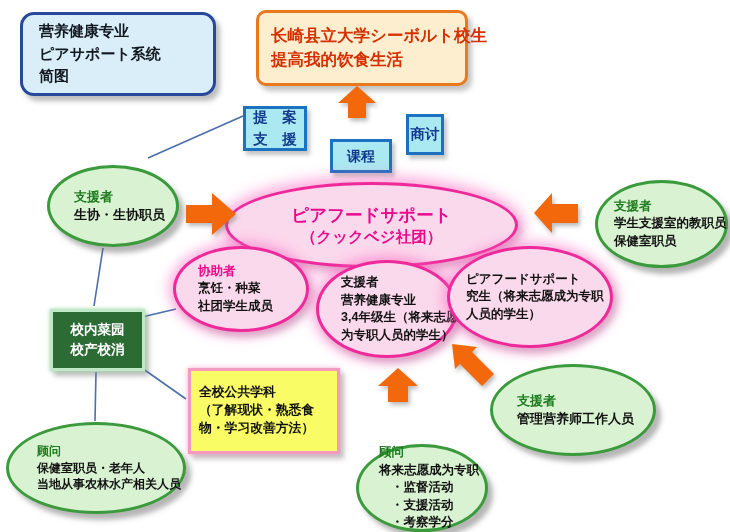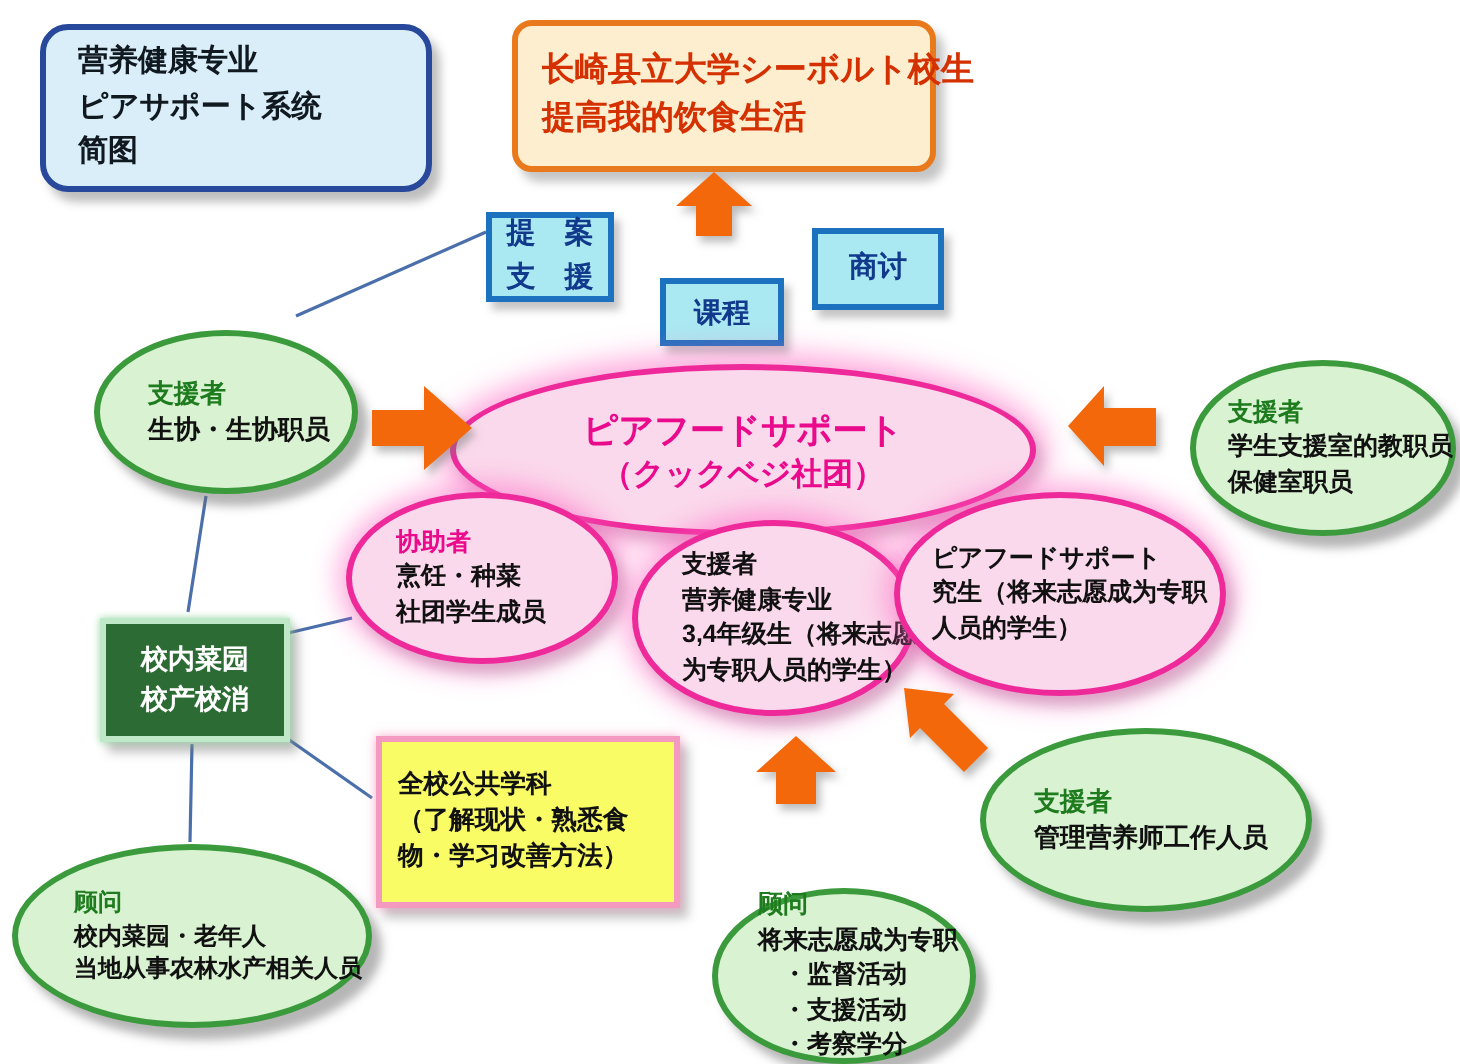--- a/index.html
+++ b/index.html
@@ -30,21 +30,21 @@
   }
   
   .cyan{
     background:#abe9f2;border:3px solid #1d72c0;color:#123a8c;
     font-size:14.5px;line-height:1.45;text-align:center;
     display:flex;flex-direction:column;justify-content:center;
     box-shadow:3px 4px 4px rgba(110,110,110,.4);
   }
   .proposal{left:243px;top:106px;width:64px;height:45px;}
   .course{left:330px;top:139px;width:62px;height:34px;font-size:14px;}
-  .consult{left:406px;top:114px;width:66px;height:41px;}
+  .consult{left:406px;top:114px;width:38px;height:41px;}
 
   
   .ellipse{
     border-radius:50%;display:flex;flex-direction:column;justify-content:center;
   }
   .green{
     background:#d9f2d2;border:3px solid #3a9a3c;color:#111;
     font-size:12.5px;line-height:1.4;padding-left:24px;
     box-shadow:5px 6px 5px rgba(110,110,110,.5);
   }
@@ -156,21 +156,21 @@
     <div class="line hd">支援者</div>
     <div class="line">学生支援室的教职员</div>
     <div class="line">保健室职员</div>
   </div>
   <div class="shape ellipse green alumni">
     <div class="line hd">支援者</div>
     <div class="line">管理营养师工作人员</div>
   </div>
   <div class="shape ellipse green farmers">
     <div class="line hd">顾问</div>
-    <div class="line">校内菜园・老年人</div>
+    <div class="line">保健室职员・老年人</div>
     <div class="line">当地从事农林水产相关人员</div>
   </div>
   <div class="shape ellipse green faculty">
     <div class="line hd">顾问</div>
     <div class="line">将来志愿成为专职</div>
     <div class="line ind">・监督活动</div>
     <div class="line ind">・支援活动</div>
     <div class="line ind">・考察学分</div>
   </div>
 

